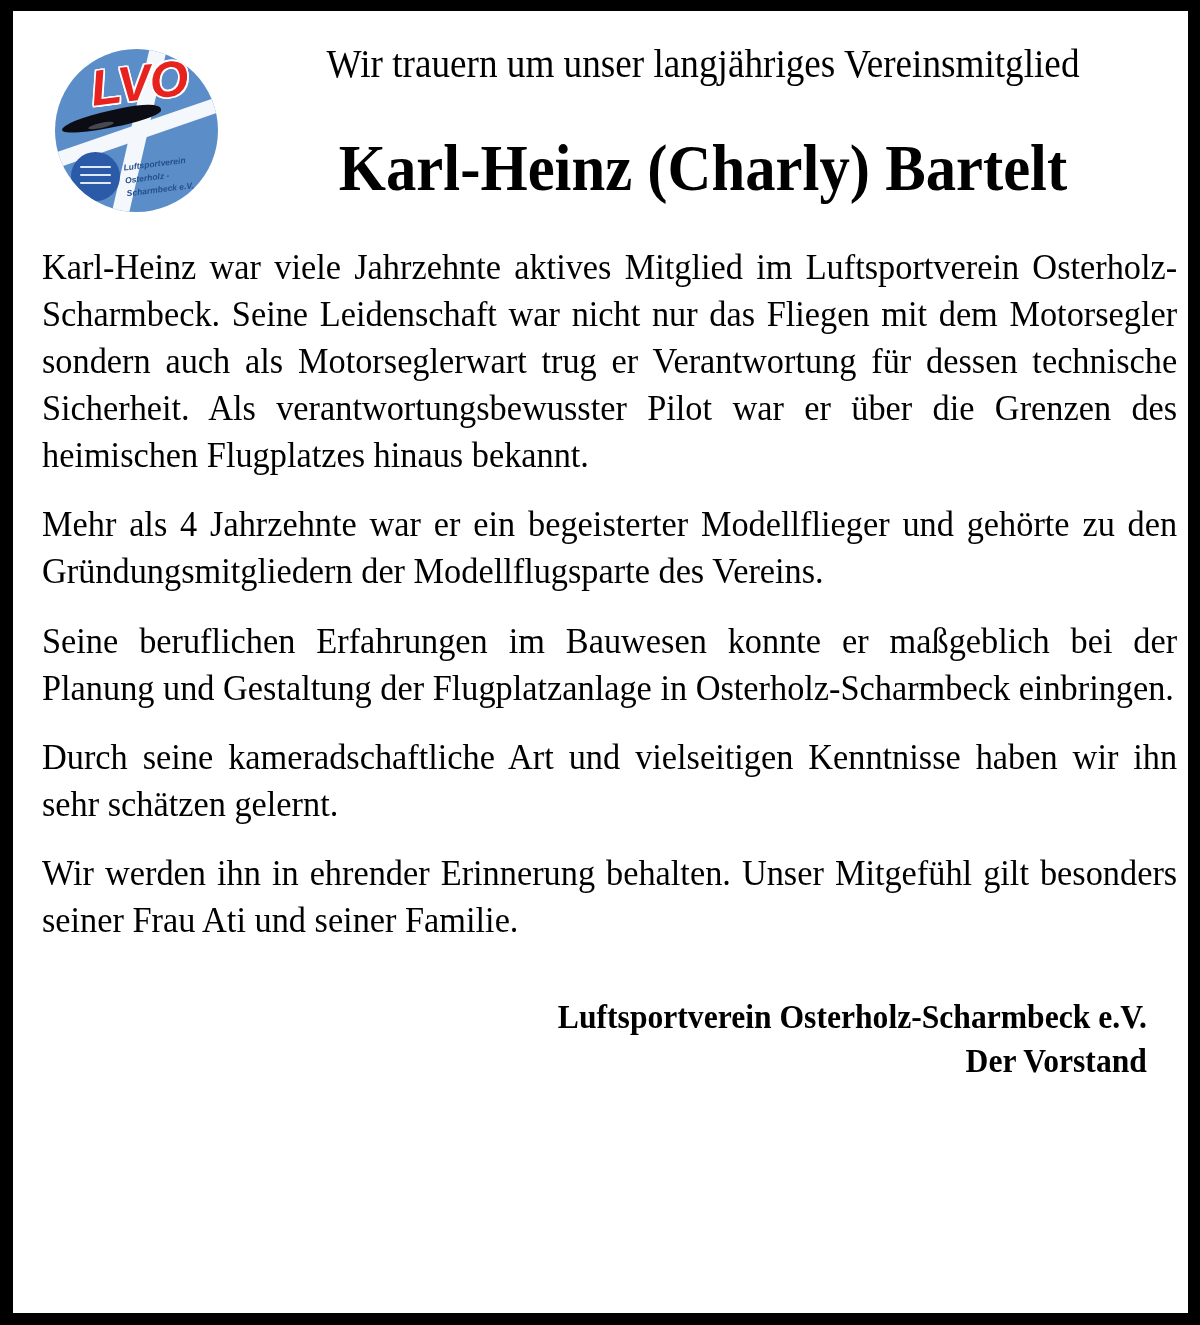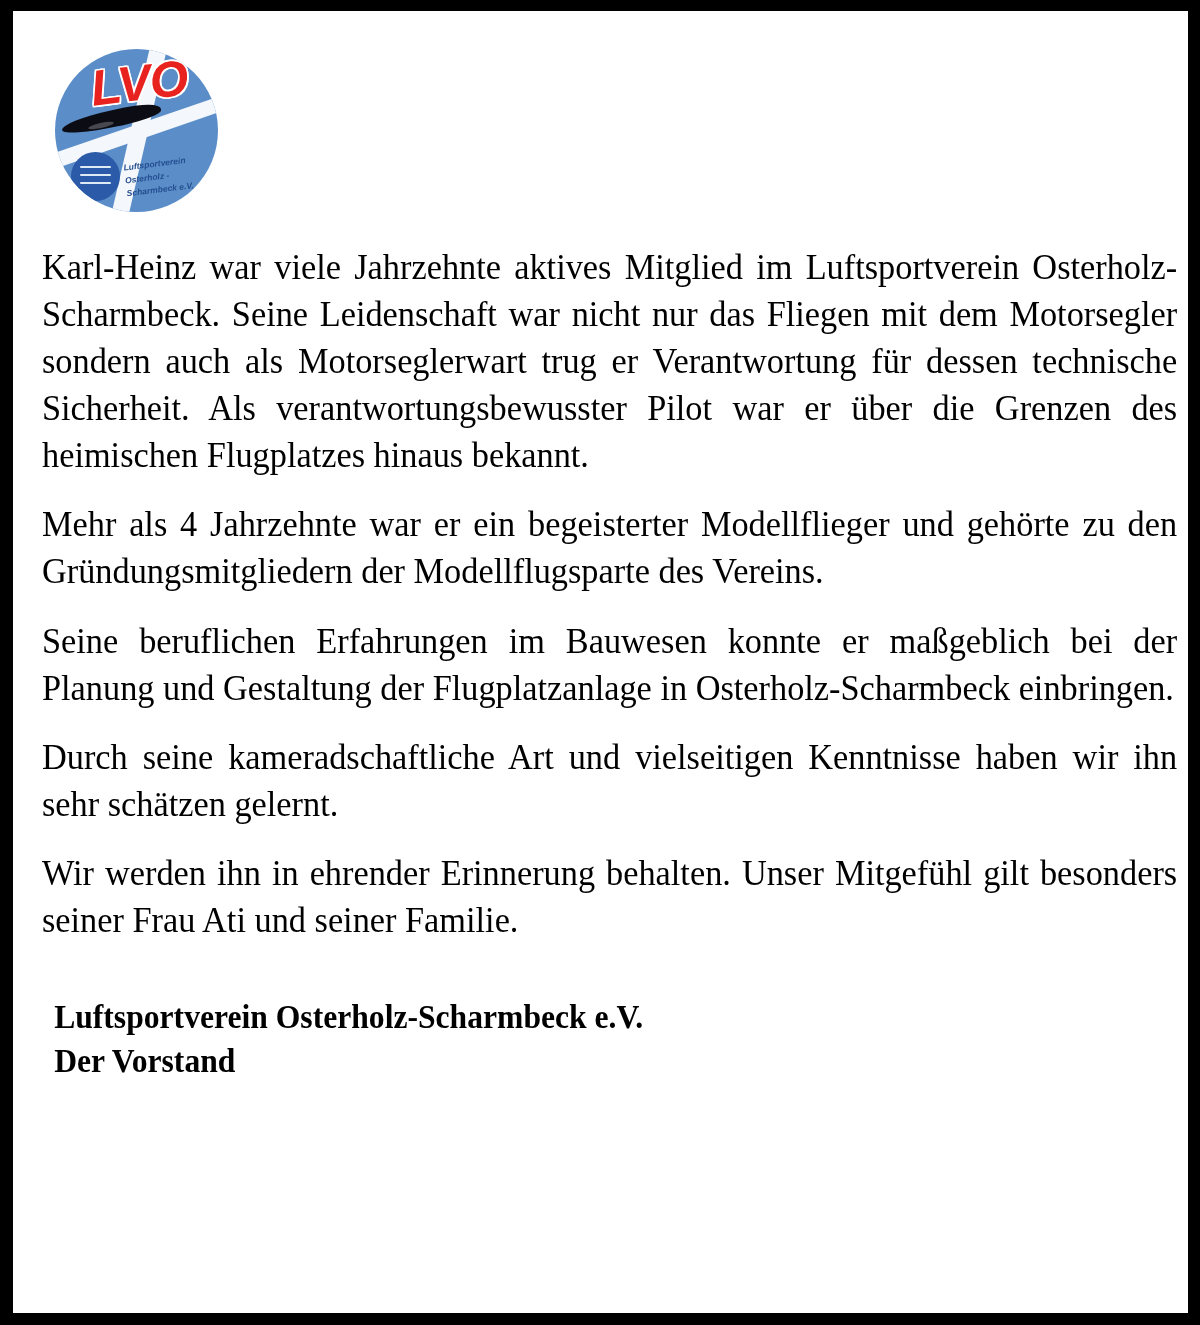--- a/index.html
+++ b/index.html
@@ -198,21 +198,21 @@
     color: #000000;
     transform: scaleX(0.94);
     transform-origin: left top;
     width: 106.4%;
   }
   .body-copy p:last-child { margin-bottom: 0; }
 
   
   .signature {
     padding-top: 52px;
-    text-align: left;
+    text-align: right;
   }
   .signature .line {
     font-size: 34px;
     font-weight: 700;
     line-height: 1.28;
     color: #000000;
     transform: scaleX(0.93);
     white-space: nowrap;
   }
 </style>
@@ -237,20 +237,24 @@
             <div class="wv"></div>
           </div>
           <div class="logotext">
             <div>Luftsportverein</div>
             <div>Osterholz -</div>
             <div>Scharmbeck e.V.</div>
           </div>
         </div>
       </div>
 
+      <div class="header-text">
+        <div class="eyebrow">Wir trauern um unser langjähriges Vereinsmitglied</div>
+        <div class="deceased-name">Karl-Heinz (Charly) Bartelt</div>
+      </div>
 
     </div>
 
     <div class="body-copy">
       <p>Karl-Heinz war viele Jahrzehnte aktives Mitglied im Luftsportverein Osterholz-Scharmbeck. Seine Leidenschaft war nicht nur das Fliegen mit dem Motorsegler sondern auch als Motorseglerwart trug er Verantwortung für dessen technische Sicherheit. Als verantwortungsbewusster Pilot war er über die Grenzen des heimischen Flugplatzes hinaus bekannt.</p>
       <p>Mehr als 4 Jahrzehnte war er ein begeisterter Modellflieger und gehörte zu den Gründungsmitgliedern der Modellflugsparte des Vereins.</p>
       <p>Seine beruflichen Erfahrungen im Bauwesen konnte er maßgeblich bei der Planung und Gestaltung der Flugplatzanlage in Osterholz-Scharmbeck einbringen.</p>
       <p>Durch seine kameradschaftliche Art und vielseitigen Kenntnisse haben wir ihn sehr schätzen gelernt.</p>
       <p>Wir werden ihn in ehrender Erinnerung behalten. Unser Mitgefühl gilt besonders seiner Frau Ati und seiner Familie.</p>
     </div>

